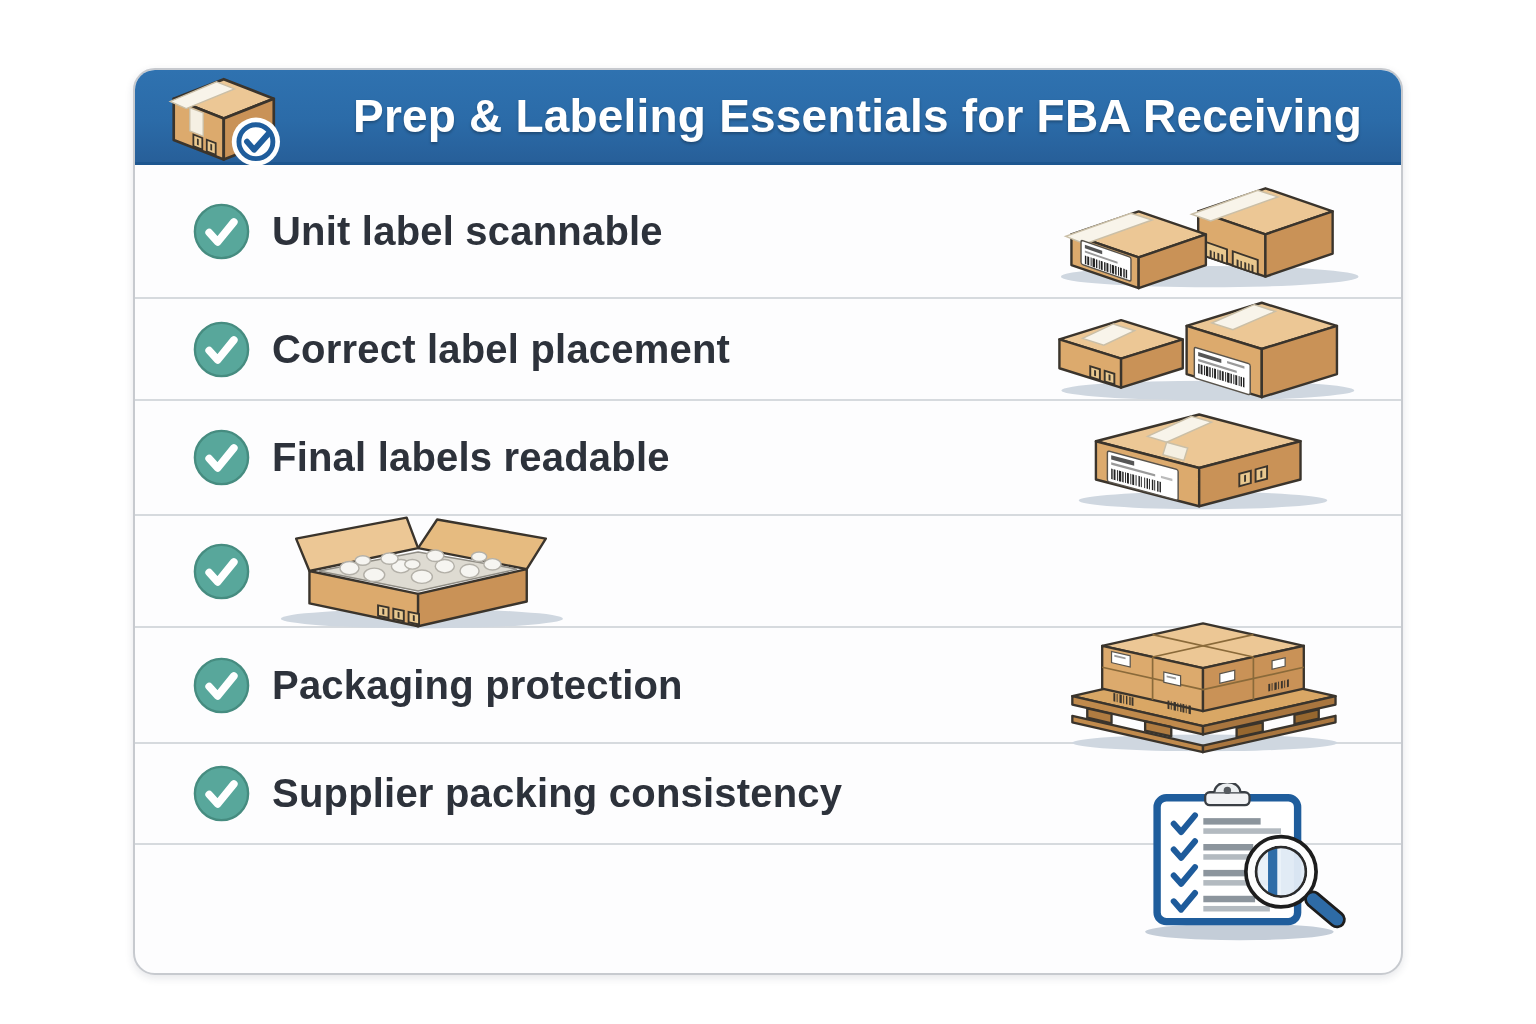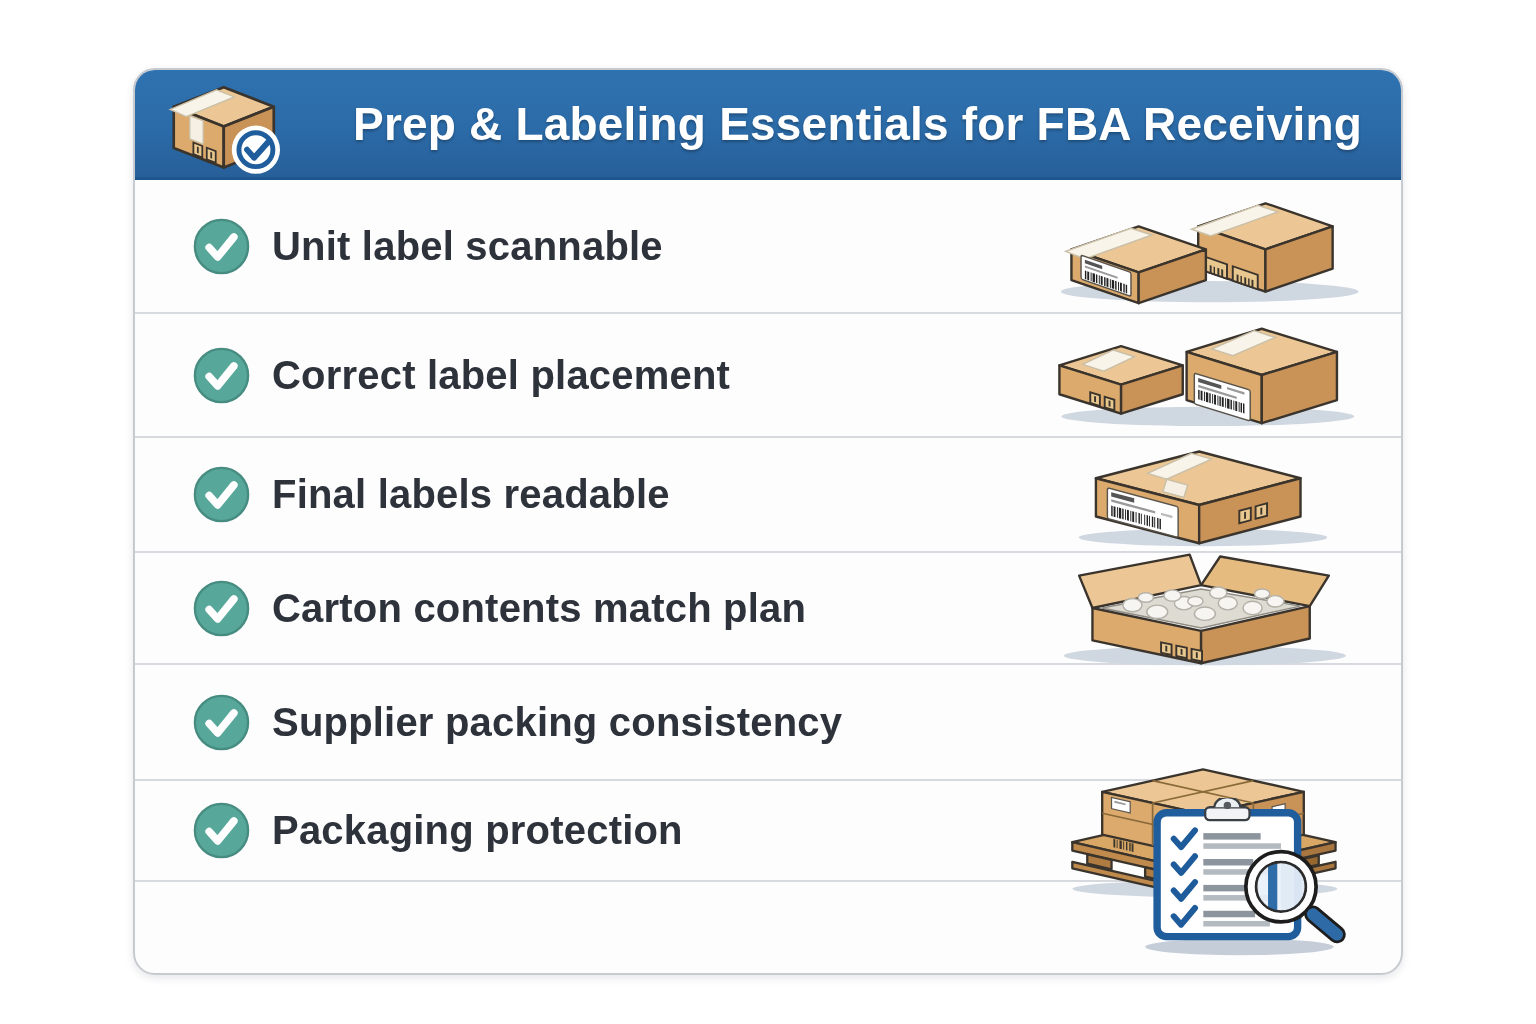--- a/index.html
+++ b/index.html
@@ -9,32 +9,32 @@
     --card-border:#c7cacf; --card-bg:#fdfdfe;
   }
   *{margin:0;padding:0;box-sizing:border-box;}
   body{width:1536px;height:1024px;background:#ffffff;
        font-family:"Liberation Sans","DejaVu Sans",sans-serif;overflow:hidden;}
   .page{position:relative;width:1536px;height:1024px;}
   .card{position:absolute;left:133px;top:68px;width:1270px;height:907px;
         background:var(--card-bg);border:2px solid var(--card-border);
         border-radius:22px;overflow:hidden;
         box-shadow:0 3px 8px rgba(40,50,70,.12);}
-  .card-header{height:110px;display:flex;align-items:center;
+  .card-header{height:95px;display:flex;align-items:center;
         background:linear-gradient(180deg,#2f72b0 0%,var(--header-blue) 55%,#275f99 100%);
         border-bottom:3px solid var(--header-blue-dark);
         padding-left:28px;}
   .header-icon{width:134px;height:104px;flex:none;margin-top:4px;}
   .title{color:#ffffff;font-size:46px;font-weight:700;letter-spacing:.2px;
         margin-left:56px;text-shadow:0 2px 3px rgba(0,0,0,.28);white-space:nowrap;}
   .rows{position:relative;height:797px;display:flex;flex-direction:column;}
   .row{display:flex;align-items:center;padding:0 28px 0 58px;overflow:visible;}
   .row:not(:last-child){border-bottom:2px solid var(--divider);}
   .row:nth-child(1){height:134px;}
-  .row:nth-child(2){height:124px;}
+  .row:nth-child(2){height:102px;}
   .row:nth-child(3){height:115px;}
   .row:nth-child(4){height:112px;}
   .row:nth-child(5){height:116px;}
   .row:nth-child(6){height:101px;}
   .row:nth-child(7){height:98px;}
   .check{width:57px;height:57px;flex:none;display:flex;}
   .label{font-size:40px;font-weight:600;color:var(--text-dark);
          margin-left:22px;flex:1;white-space:nowrap;letter-spacing:.2px;}
   .art{width:340px;flex:none;display:flex;align-items:center;justify-content:center;}
   .clipboard-art{position:absolute;top:618px;right:46px;width:222px;height:159px;z-index:3;}
@@ -184,21 +184,20 @@
         </span>
       </div>
 
       <div class="row">
         <span class="check">
           <svg viewBox="0 0 60 60" width="57" height="57">
             <circle cx="30" cy="30" r="28" fill="#58a79b" stroke="#468c80" stroke-width="2.5"></circle>
             <path d="M17,31 l9,10 l17,-21" fill="none" stroke="#ffffff" stroke-width="8" stroke-linecap="round" stroke-linejoin="round"></path>
           </svg>
         </span>
-        <span class="label">Carton contents match plan</span>
         <span class="art">
           <svg viewBox="0 0 320 128" width="306" height="122">
             <ellipse cx="162" cy="114" rx="148" ry="10" fill="#cfd7e0"></ellipse>
             <polygon points="158,40 272,62 292,30 178,10" fill="#e6bb80" stroke="#3a342c" stroke-width="2.5" stroke-linejoin="round"></polygon>
             <polygon points="44,64 158,40 146,8 30,30" fill="#ecc795" stroke="#3a342c" stroke-width="2.5" stroke-linejoin="round"></polygon>
             <polygon points="54,64 158,85 262,62 158,44" fill="#dedbd2" stroke="#8f8c84" stroke-width="1.5"></polygon>
             <g fill="#f6f5f1" stroke="#b3b0a8" stroke-width="1.5">
               <ellipse cx="86" cy="61" rx="10" ry="7"></ellipse>
                 <ellipse cx="112" cy="68" rx="11" ry="7"></ellipse>
               <ellipse cx="140" cy="59" rx="10" ry="7"></ellipse>
@@ -226,31 +225,20 @@
         </span>
       </div>
 
       <div class="row">
         <span class="check">
           <svg viewBox="0 0 60 60" width="57" height="57">
             <circle cx="30" cy="30" r="28" fill="#58a79b" stroke="#468c80" stroke-width="2.5"></circle>
             <path d="M17,31 l9,10 l17,-21" fill="none" stroke="#ffffff" stroke-width="8" stroke-linecap="round" stroke-linejoin="round"></path>
           </svg>
         </span>
-        <span class="label">Supplier packing consistency</span>
-        <span class="art"></span>
-      </div>
-
-      <div class="row">
-        <span class="check">
-          <svg viewBox="0 0 60 60" width="57" height="57">
-            <circle cx="30" cy="30" r="28" fill="#58a79b" stroke="#468c80" stroke-width="2.5"></circle>
-            <path d="M17,31 l9,10 l17,-21" fill="none" stroke="#ffffff" stroke-width="8" stroke-linecap="round" stroke-linejoin="round"></path>
-          </svg>
-        </span>
         <span class="label">Packaging protection</span>
         <span class="art">
           <svg viewBox="0 0 300 152" width="280" height="142">
             <ellipse cx="152" cy="138" rx="142" ry="9" fill="#cfd7e0"></ellipse>
             <g stroke="#3a342c" stroke-width="2.5" stroke-linejoin="round">
               <polygon points="10,88 150,120 292,88 150,56" fill="#d9a765"></polygon>
               <polygon points="10,88 150,120 150,129 10,97" fill="#c08a4c"></polygon>
               <polygon points="150,120 292,88 292,97 150,129" fill="#a9763f"></polygon>
               <polygon points="26,101 52,107 52,117 26,111" fill="#b07c41"></polygon>
               <polygon points="88,115 116,121 116,131 88,125" fill="#b07c41"></polygon>
@@ -290,20 +278,31 @@
                 <path d="M0,5 h24" stroke="#3a342c" stroke-width="9" stroke-dasharray="2,1.5,1,2,2.5,1.5,1,2,1.5"></path>
               </g>
             <g transform="translate(112,92) skewY(13)">
                 <path d="M0,5 h26" stroke="#3a342c" stroke-width="9" stroke-dasharray="2,1.5,1,2,2.5,1.5,1,2,1.5,1"></path>
               </g>
             <g transform="translate(220,74) skewY(-13)">
                 <path d="M0,5 h22" stroke="#3a342c" stroke-width="8" stroke-dasharray="2,1.5,1,2,2.5,1.5,1,2"></path>
               </g>
           </svg>
         </span>
+      </div>
+
+      <div class="row">
+        <span class="check">
+          <svg viewBox="0 0 60 60" width="57" height="57">
+            <circle cx="30" cy="30" r="28" fill="#58a79b" stroke="#468c80" stroke-width="2.5"></circle>
+            <path d="M17,31 l9,10 l17,-21" fill="none" stroke="#ffffff" stroke-width="8" stroke-linecap="round" stroke-linejoin="round"></path>
+          </svg>
+        </span>
+        <span class="label">Supplier packing consistency</span>
+        <span class="art"></span>
       </div>
 
 
       <div class="clipboard-art">
         <svg viewBox="0 0 240 172" width="222" height="159">
           <ellipse cx="115" cy="161" rx="102" ry="9" fill="#c4cdd8"></ellipse>
           <rect x="26" y="16" width="152" height="134" rx="10" fill="#ffffff" stroke="#1f5d9c" stroke-width="8"></rect>
           <rect x="78" y="10" width="48" height="14" rx="5" fill="#f2f3f5" stroke="#3a3f45" stroke-width="2.5"></rect>
           <path d="M88,10 a14,11 0 0 1 28,0" fill="#eceff1" stroke="#3a3f45" stroke-width="2.5"></path>
           <circle cx="102" cy="8" r="4" fill="#565b60"></circle>

